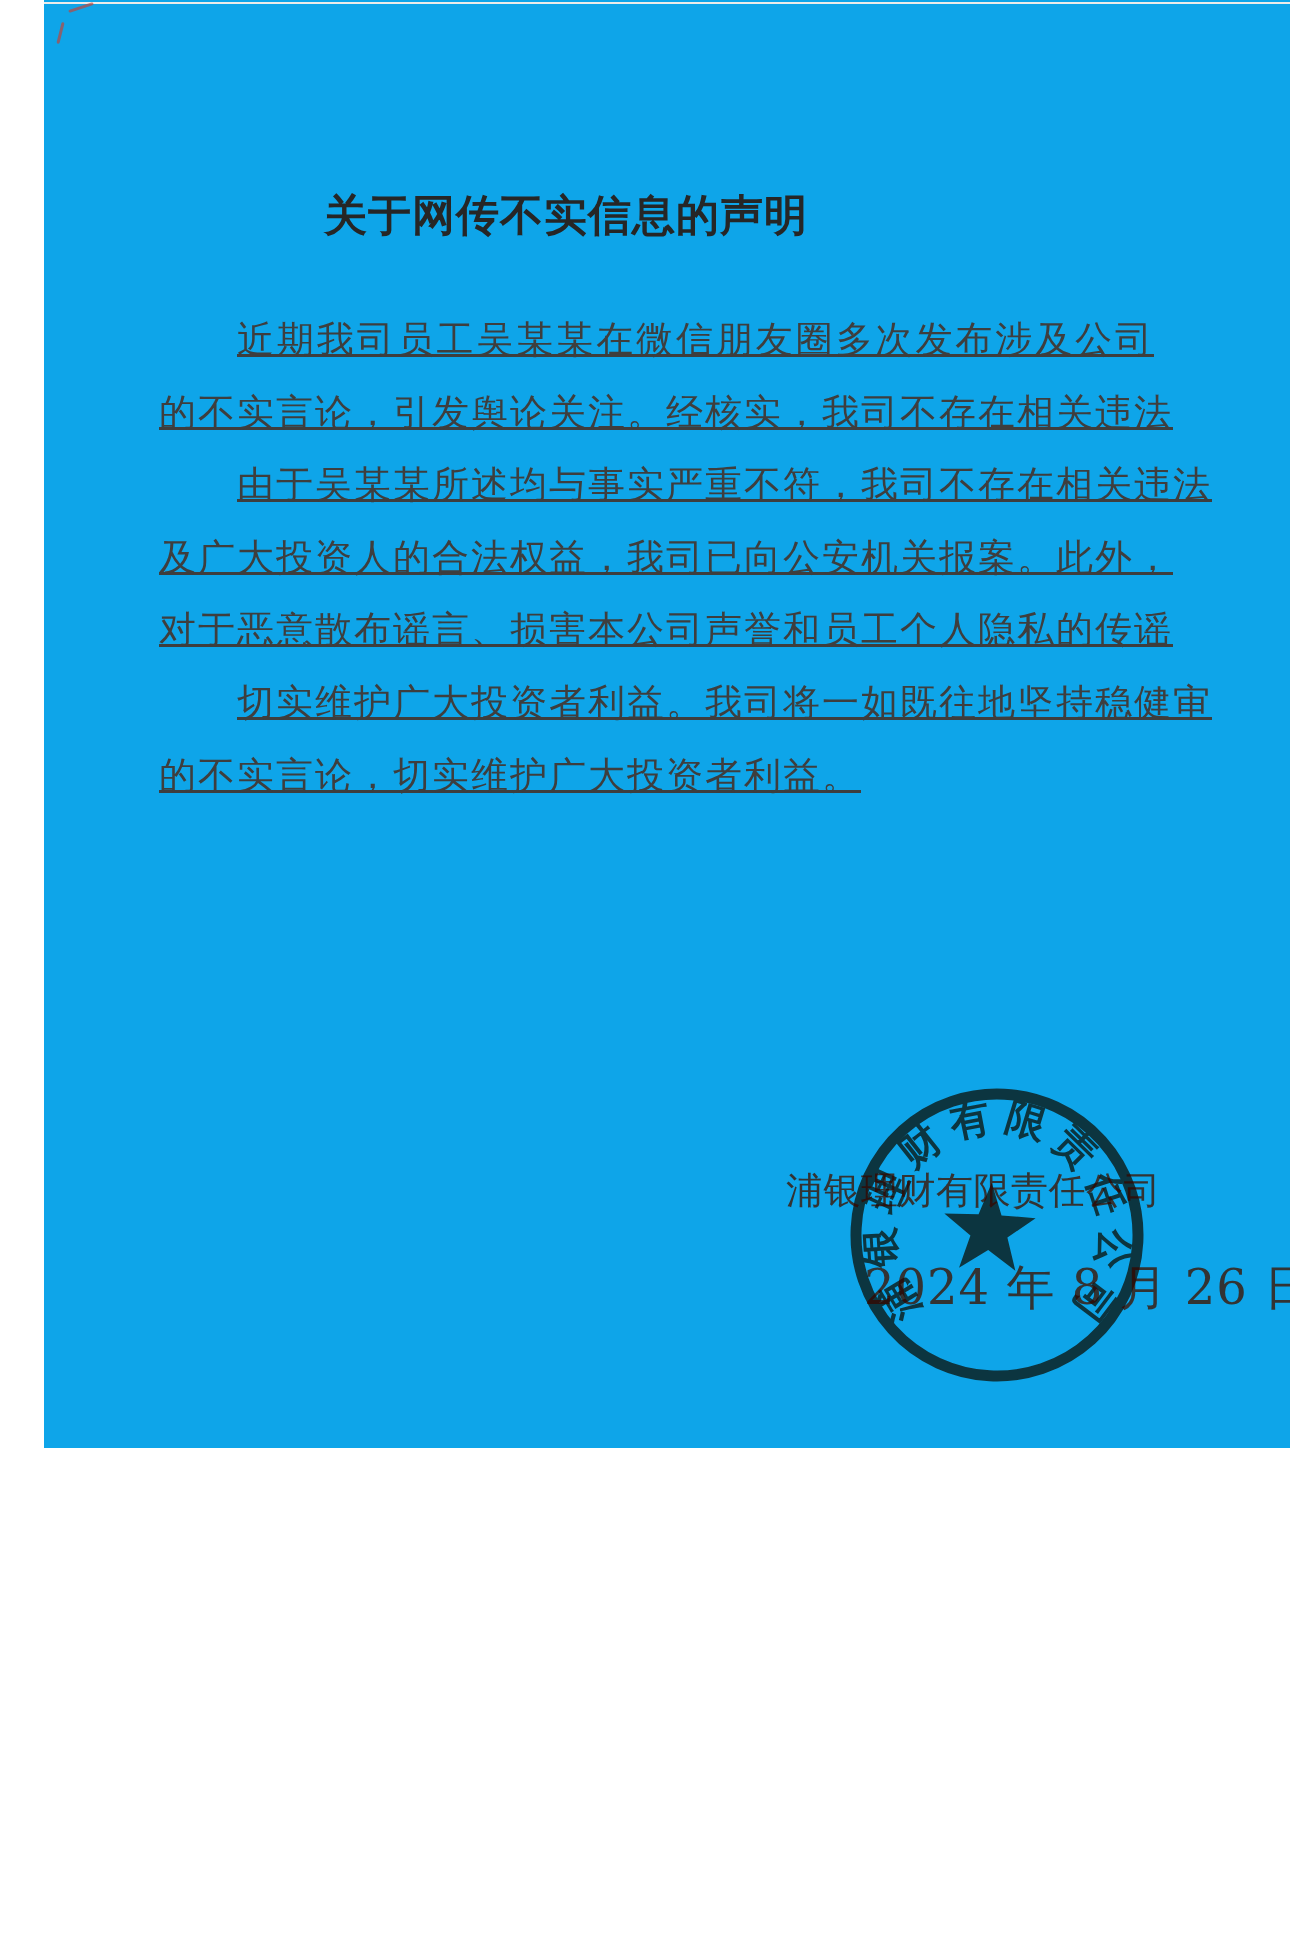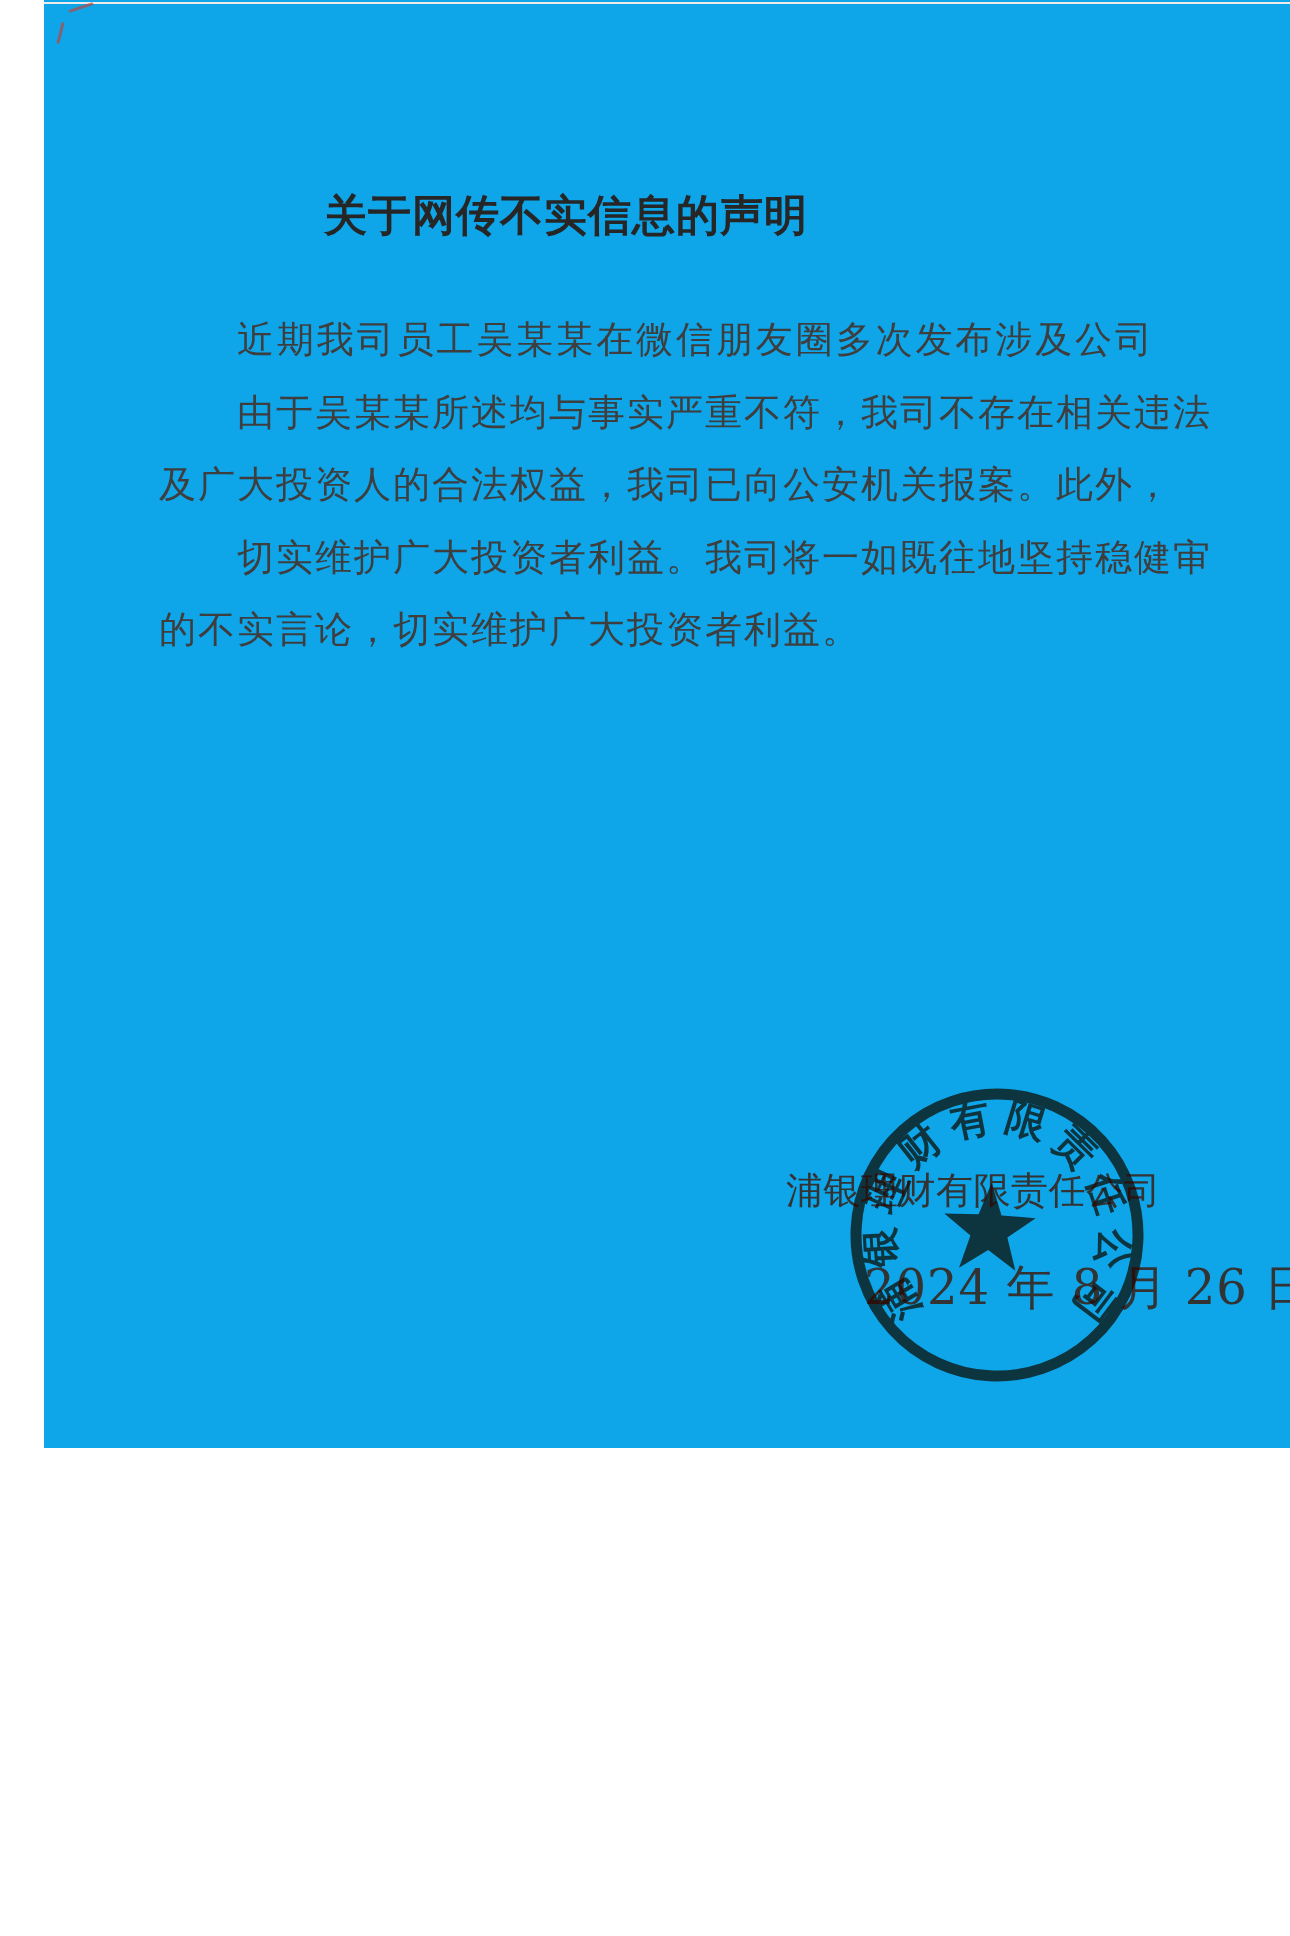--- a/index.html
+++ b/index.html
@@ -37,20 +37,21 @@
     letter-spacing: 1px;
   }
   .body-text {
     position: absolute;
     left: 115px; top: 304px;
     width: 995px;
     font-size: 37px;
     line-height: 72.6px;
     color: #3e3e3e;
     letter-spacing: 2px;
+    text-decoration: underline;
   }
   .line {
     text-align: justify;
     text-align-last: justify;
     white-space: nowrap;
     width: 100%;
   }
   .line.indent { text-indent: 78px; }
   .line.short { text-align-last: left; white-space: normal; }
   .sig-company {
@@ -88,22 +89,24 @@
 <div class="page">
 
   <div class="top-hairline"></div>
   <div class="scan-mark m1"></div>
   <div class="scan-mark m2"></div>
 
   <h1 class="doc-title">关于网传不实信息的声明</h1>
 
   <div class="body-text">
     <div class="line indent">近期我司员工吴某某在微信朋友圈多次发布涉及公司</div>
+    <div class="line">的不实言论，引发舆论关注。经核实，我司不存在相关违法</div>
     <div class="line indent">由于吴某某所述均与事实严重不符，我司不存在相关违法</div>
     <div class="line">及广大投资人的合法权益，我司已向公安机关报案。此外，</div>
+    <div class="line">对于恶意散布谣言、损害本公司声誉和员工个人隐私的传谣</div>
     <div class="line indent">切实维护广大投资者利益。我司将一如既往地坚持稳健审</div>
     <div class="line short">的不实言论，切实维护广大投资者利益。</div>
   </div>
 
   <div class="sig-company">浦银理财有限责任公司</div>
   <div class="sig-date">2024 年 8 月 26 日</div>
 
   <svg class="seal" viewBox="-160 -160 320 320" xmlns="http://www.w3.org/2000/svg">
     <defs>
       <path id="sealArc" d="M -73.5 73.5 A 104 104 0 1 1 73.5 73.5" fill="none"></path>

